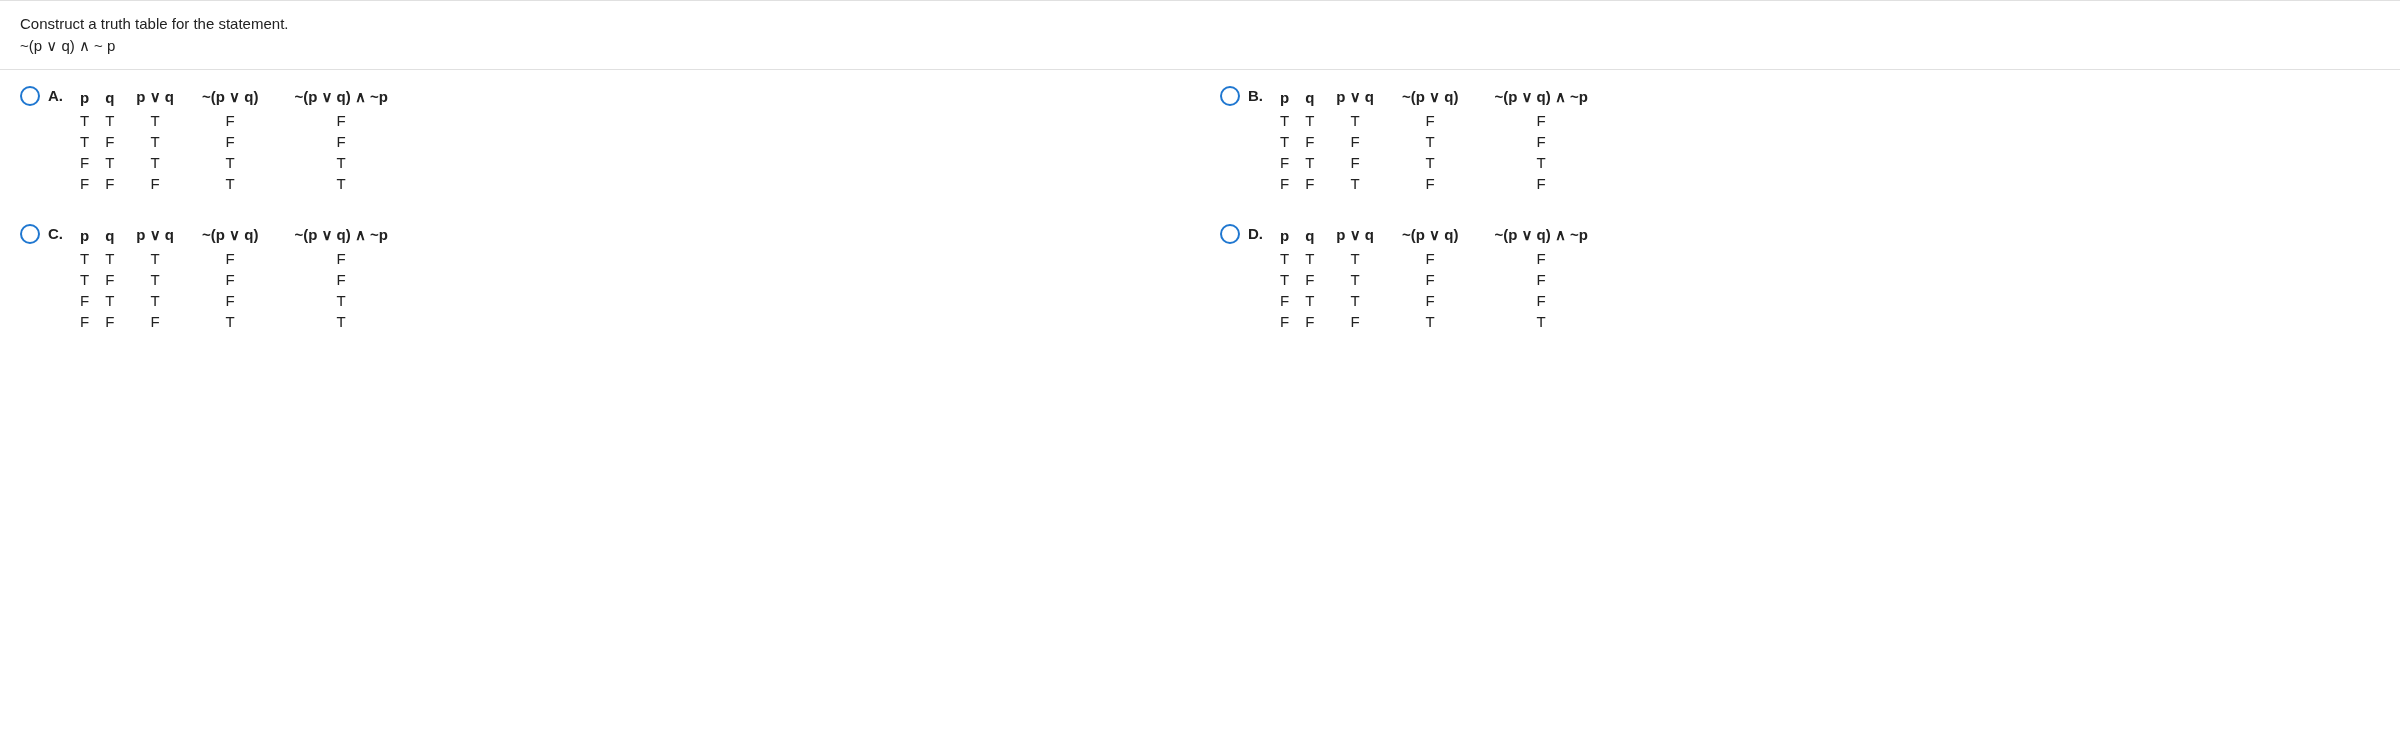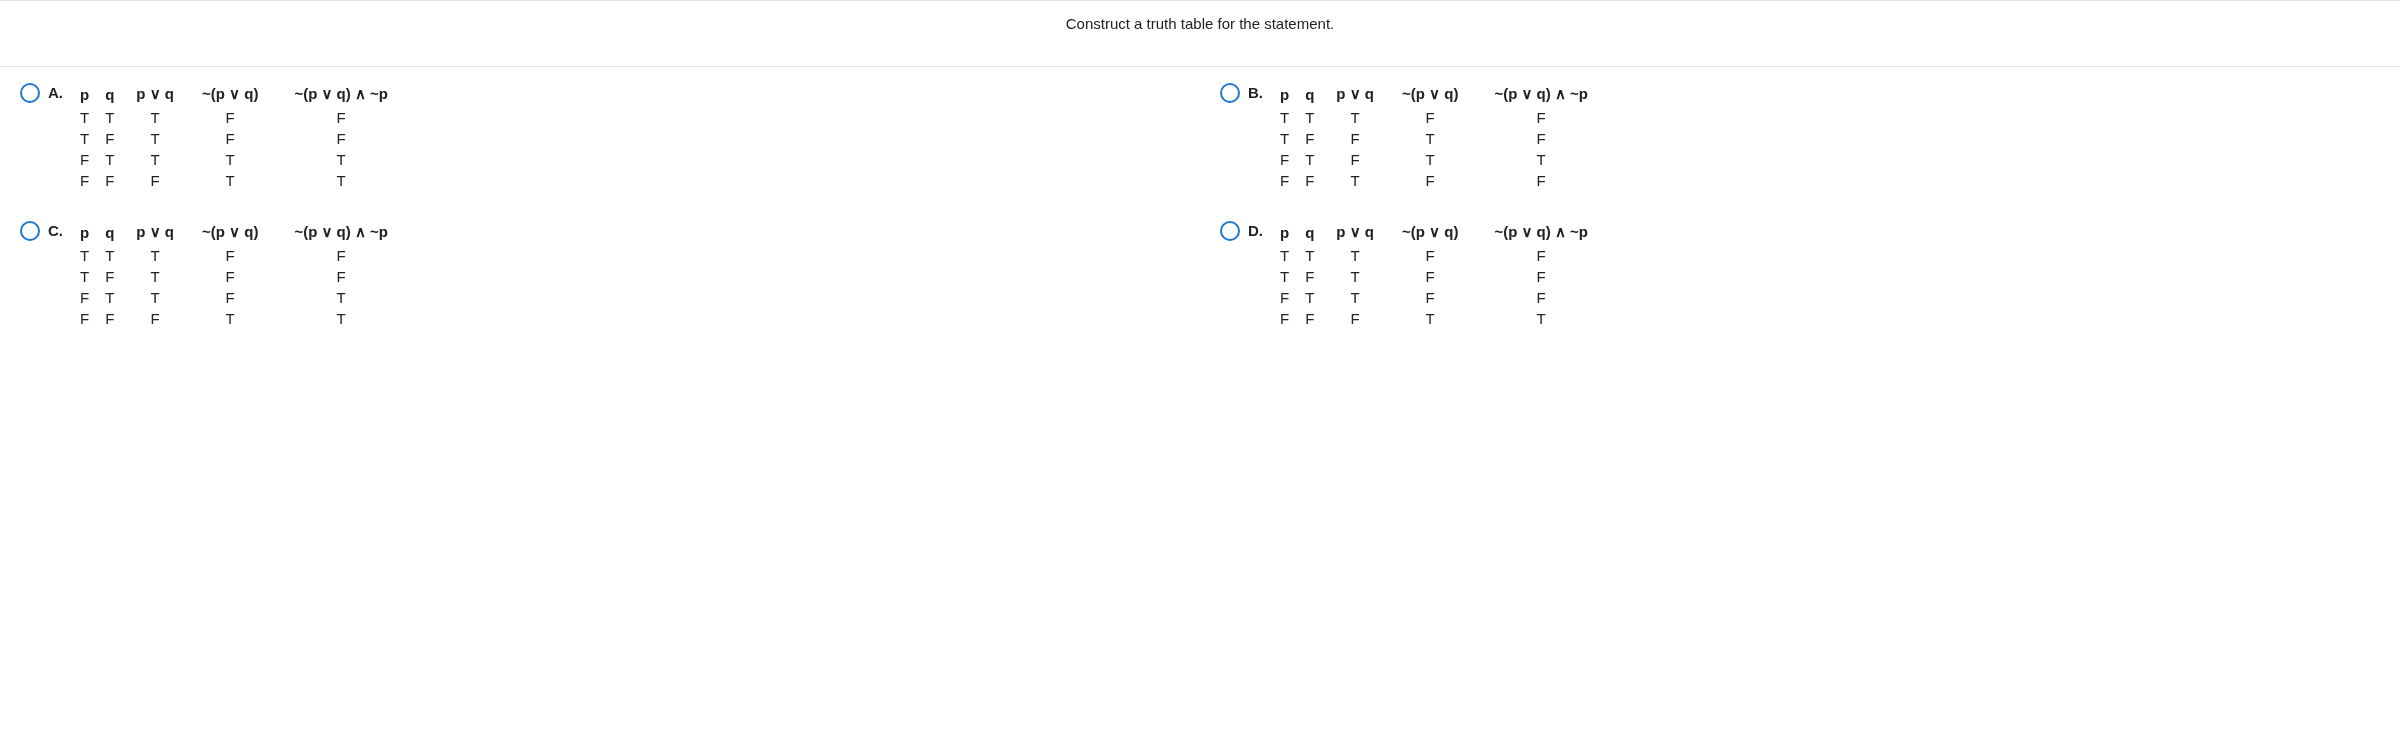--- a/index.html
+++ b/index.html
@@ -9,22 +9,21 @@
       font-size: 15px;
       color: #222;
       background: #fff;
     }
     .question-box {
       border-top: 1px solid #e0e0e0;
       border-bottom: 1px solid #e0e0e0;
       padding: 14px 20px;
     }
     .question-prompt {
-      margin-bottom: 20px;
-      text-align: center;
+      margin-bottom: 5px;
     }
     .expression {
       font-family: Arial, Helvetica, sans-serif;
     }
     .options-area {
       padding: 16px 20px 24px 20px;
       display: grid;
       grid-template-columns: 1fr 1fr;
       column-gap: 40px;
       row-gap: 30px;
@@ -70,20 +69,21 @@
     .truth-table th.wider, .truth-table td.wider {
       padding-left: 22px;
       padding-right: 22px;
     }
   </style>
 </head>
 <body>
 
 <div class="question-box">
   <div class="question-prompt">Construct a truth table for the statement.</div>
+  <div class="expression">~(p ∨ q) ∧ ~ p</div>
 </div>
 
 <div class="options-area">
 
   <div class="option-row">
     <span class="radio"></span>
     <span class="option-label">A.</span>
     <table class="truth-table">
       <tbody>
           <tr>

